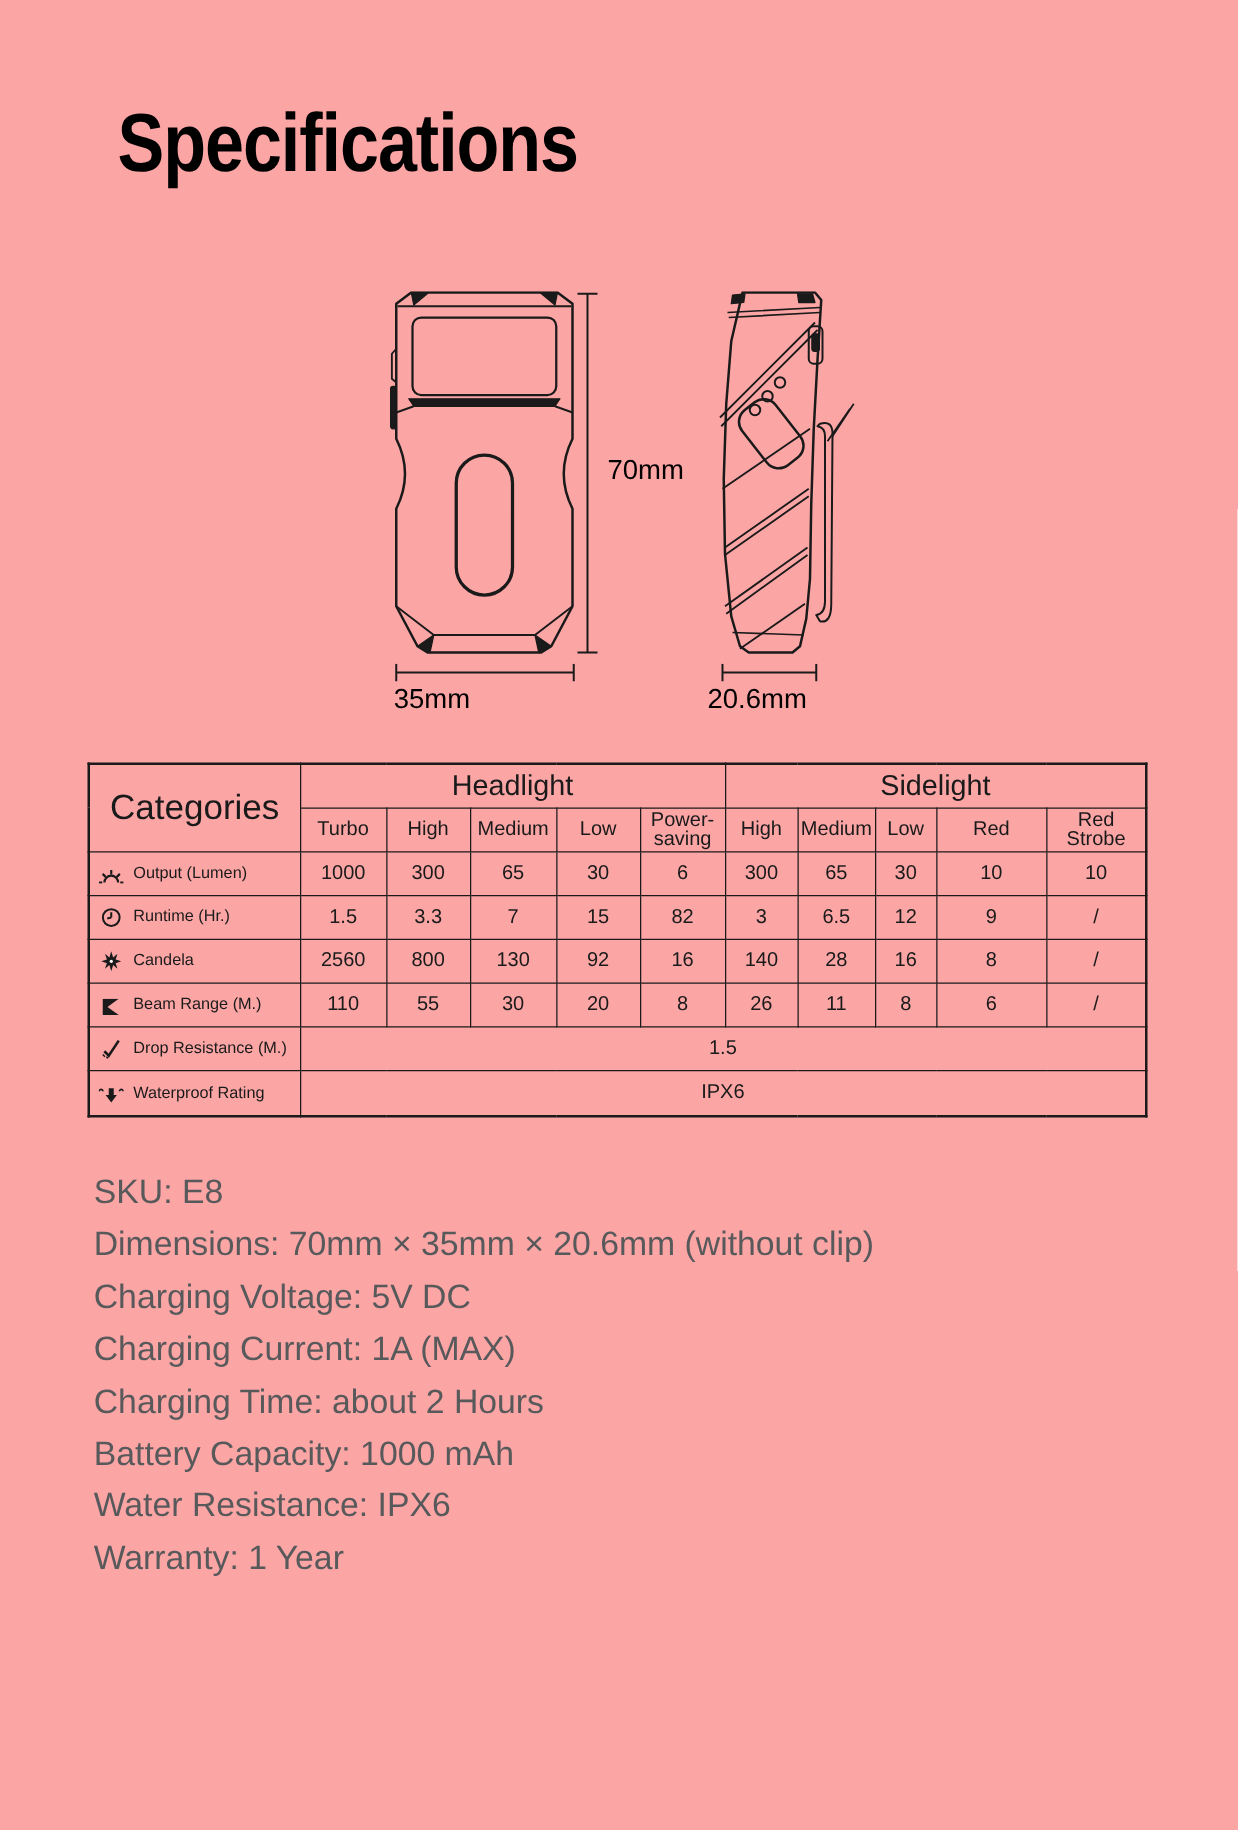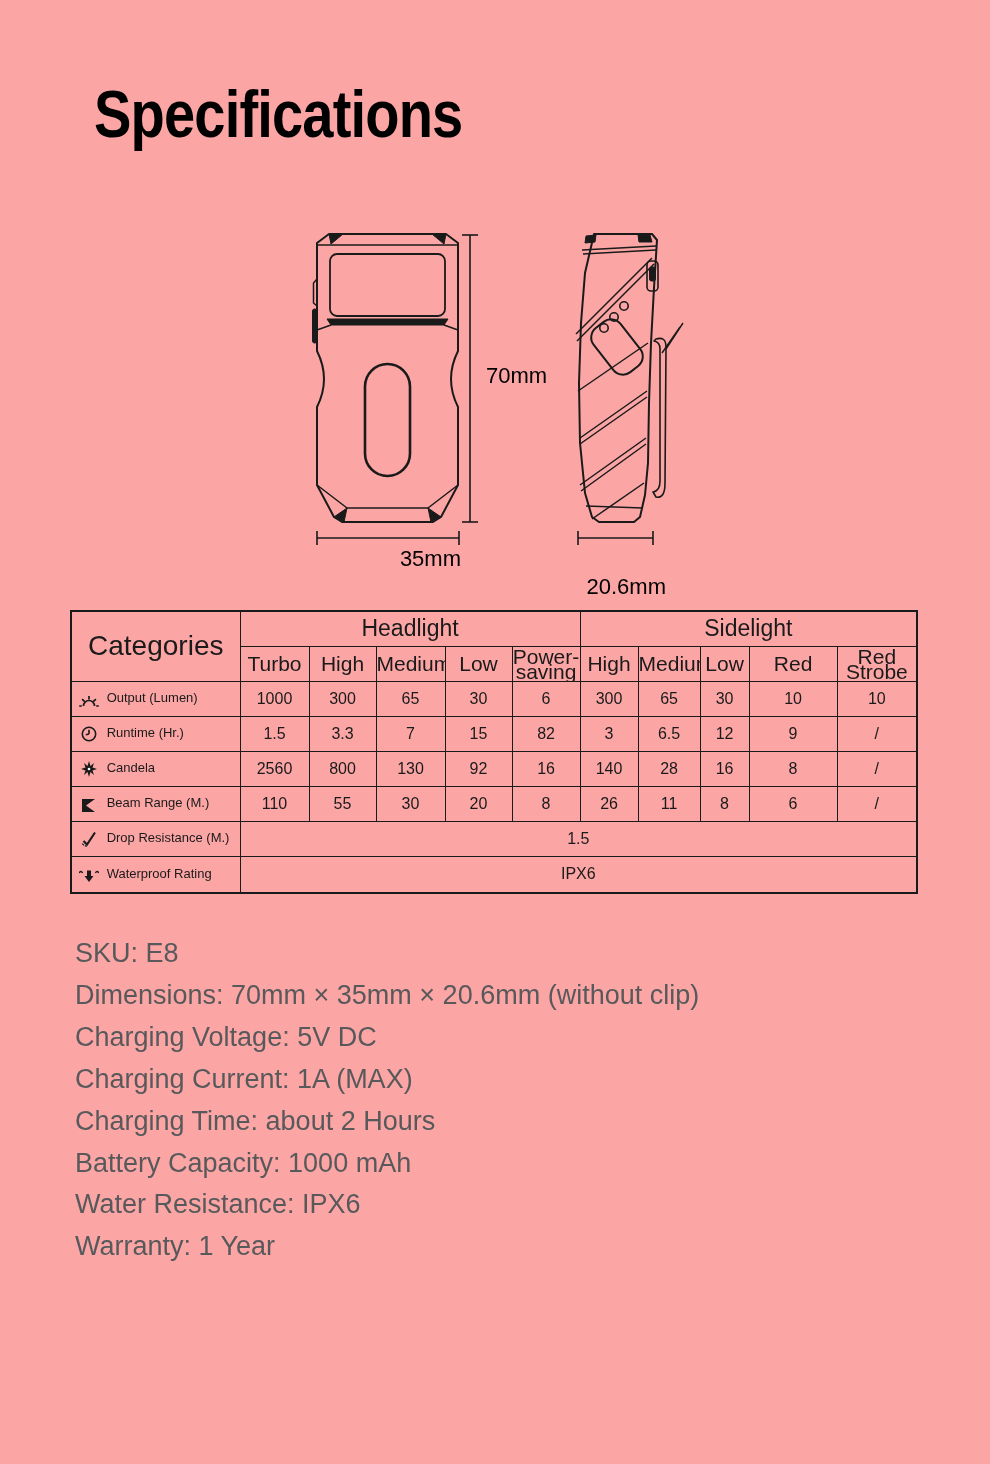--- a/index.html
+++ b/index.html
@@ -3,31 +3,31 @@
 <meta charset="utf-8">
 <style>
   html,body{margin:0;padding:0;background:#fff;}
   .page{position:relative;width:990px;height:1464px;background:#fca5a5;
         font-family:Liberation Sans, sans-serif;color:#1a1a1a;overflow:hidden;}
   .title{position:absolute;left:94px;top:76px;font-size:66px;font-weight:bold;
          letter-spacing:-1px;transform:scaleX(0.85);transform-origin:left top;
          white-space:nowrap;color:#000;}
   .drawing-svg{position:absolute;}
   .dim-label{position:absolute;font-size:22px;color:#000;}
-  .dim-label.centered{text-align:right;}
+  .dim-label.centered{text-align:left;}
   table.spec{position:absolute;left:70px;top:610px;width:846px;border-collapse:collapse;
              table-layout:fixed;border:2.5px solid #1a1a1a;color:#1a1a1a;}
   .spec th,.spec td{border:1.6px solid #1a1a1a;text-align:center;vertical-align:middle;
                     font-weight:normal;padding:0;overflow:hidden;}
   .spec thead tr{height:35px;}
   .spec tbody tr{height:35px;}
   .spec tbody tr:last-child{height:37px;}
   .cat{font-size:28px;}
   .group{font-size:23px;}
-  .mode{font-size:21px;line-height:15px;white-space:pre-line;}
+  .mode{font-size:16px;line-height:15px;white-space:pre-line;}
   .val{font-size:16px;}
   .rowlabel{text-align:left !important;padding-left:5px !important;font-size:13px;white-space:nowrap;}
   .rowlabel .icon{display:inline-block;width:24px;text-align:center;margin-right:2px;vertical-align:middle;}
   .rowlabel .icon svg{vertical-align:middle;}
   .specs{position:absolute;left:75px;top:933px;font-size:27px;line-height:41.9px;color:#58595b;}
 </style>
 </head>
 <body>
 
 <div class="page">
@@ -83,21 +83,21 @@
     <line x1="144" y1="0" x2="144" y2="14"></line>
   </svg>
   <svg class="drawing-svg" style="left:576px;top:531px;" width="80" height="18" viewBox="0 0 80 18" stroke="#1a1a1a" stroke-width="1.6">
     <line x1="2" y1="7" x2="77" y2="7"></line>
     <line x1="2" y1="0" x2="2" y2="14"></line>
     <line x1="77" y1="0" x2="77" y2="14"></line>
   </svg>
 
   <div class="dim-label" style="left:486px;top:363px;">70mm</div>
   <div class="dim-label centered" style="left:315px;top:546px;width:146px;">35mm</div>
-  <div class="dim-label centered" style="left:566px;top:574px;width:100px;">20.6mm</div>
+  <div class="dim-label centered" style="left:566px;top:546px;width:100px;">20.6mm</div>
 
   <table class="spec">
     <colgroup>
       <col style="width:169px">
         <col style="width:69px">
         <col style="width:67px">
         <col style="width:69px">
       <col style="width:67px">
         <col style="width:68px">
         <col style="width:58px">

